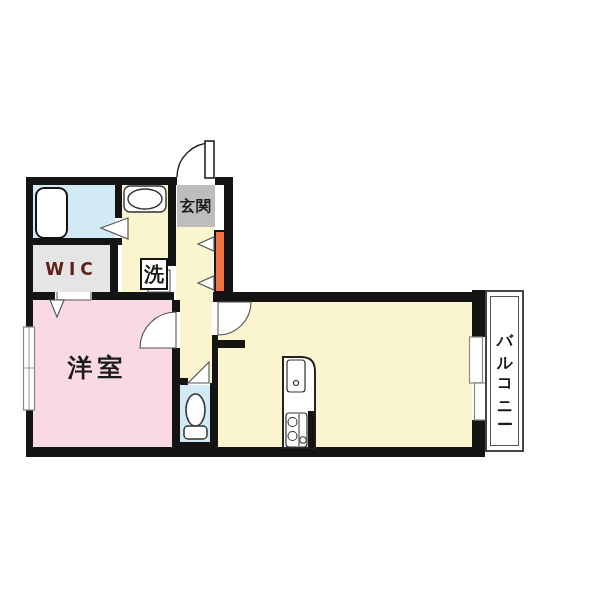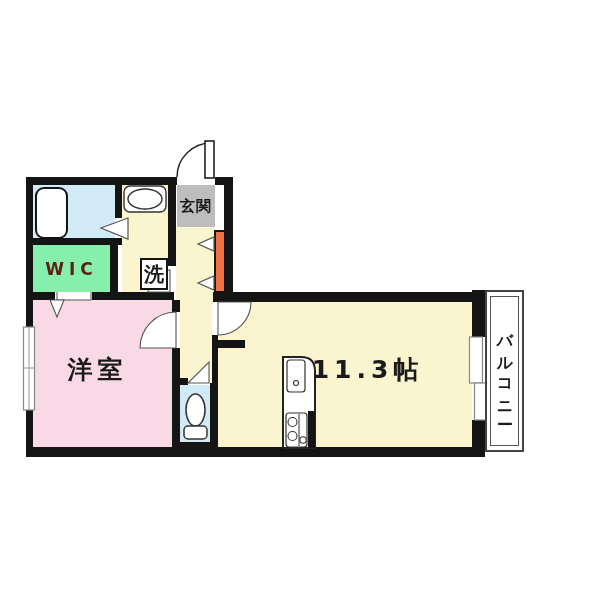--- a/index.html
+++ b/index.html
@@ -2,26 +2,26 @@
 <html><head>
 <meta charset="utf-8">
 <style>
   html,body{margin:0;padding:0;background:#ffffff;}
   .stage{position:relative;width:600px;height:600px;background:#ffffff;overflow:hidden;
          font-family:"DejaVu Sans",sans-serif;}
   .abs{position:absolute;}
   .wall{position:absolute;background:#141414;}
   .room{position:absolute;}
   .room-label{display:flex;flex-direction:column;align-items:center;justify-content:center;
-              color:#1a1a1a;font-weight:600;}
+              color:#1a1a1a;font-weight:600;font-family:Liberation Mono, monospace;}
   .big-label{font-size:25px;letter-spacing:5px;line-height:1.45;}
   .genkan{position:absolute;left:177px;top:185px;width:38px;height:42px;background:#bdbdbd;
           display:flex;align-items:center;justify-content:center;
           font-size:15px;font-weight:700;letter-spacing:1px;color:#1a1a1a;}
-  .wic{position:absolute;left:33px;top:245px;width:77px;height:47px;background:#86efac;
+  .wic{position:absolute;left:33px;top:245px;width:77px;height:47px;background:#e5e5e5;
        display:flex;align-items:center;justify-content:center;
        font-size:17px;font-weight:700;letter-spacing:5px;color:#5d2015;}
   .laundry{position:absolute;left:140px;top:258px;width:28px;height:32px;background:#ffffff;
            border:2px solid #141414;box-sizing:border-box;display:flex;align-items:center;
            justify-content:center;font-size:20px;font-weight:600;color:#1a1a1a;}
   .balcony{position:absolute;left:485px;top:290px;width:39px;height:162px;
            border:2px solid #444;box-sizing:border-box;background:#ffffff;}
   .balcony-inner{position:absolute;left:3px;top:4px;right:3px;bottom:4px;border:1px solid #555;
                  display:flex;align-items:center;justify-content:center;}
   .balcony-text{writing-mode:vertical-rl;text-orientation:upright;font-size:16px;
@@ -135,21 +135,20 @@
 
   <div class="genkan">玄関</div>
   <div class="wic">WIC</div>
   <div class="laundry">洗</div>
 
   <div class="room-label big-label abs" style="left:30px;top:330px;width:135px;height:80px;">
     <span>洋室</span>
   </div>
 
   <div class="room-label big-label abs" style="left:275px;top:330px;width:185px;height:80px;">
-    <span>11.3帖</span>
   </div>
 
   <div class="balcony">
     <div class="balcony-inner">
       <span class="balcony-text">バルコニー</span>
     </div>
   </div>
 
 </div>
 

